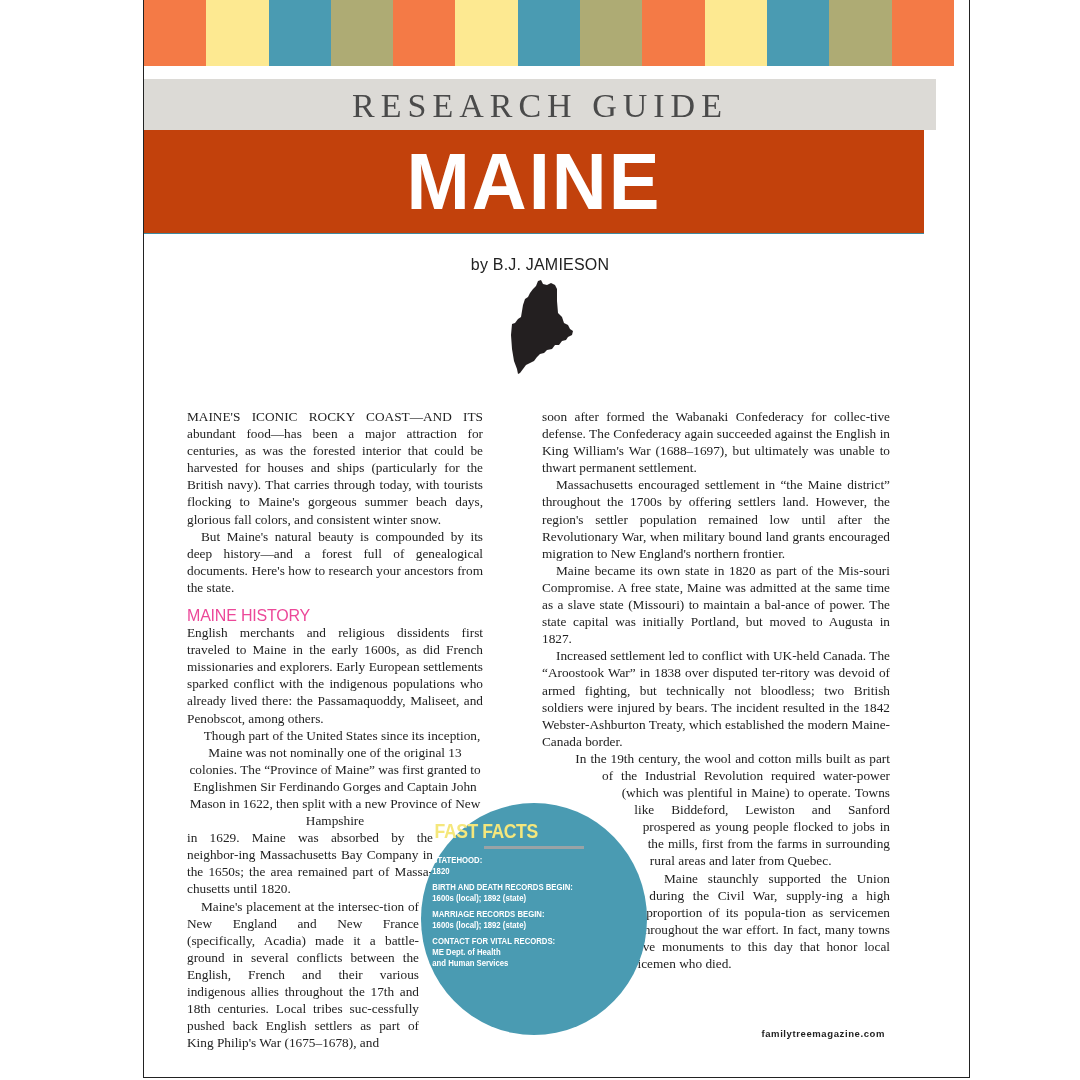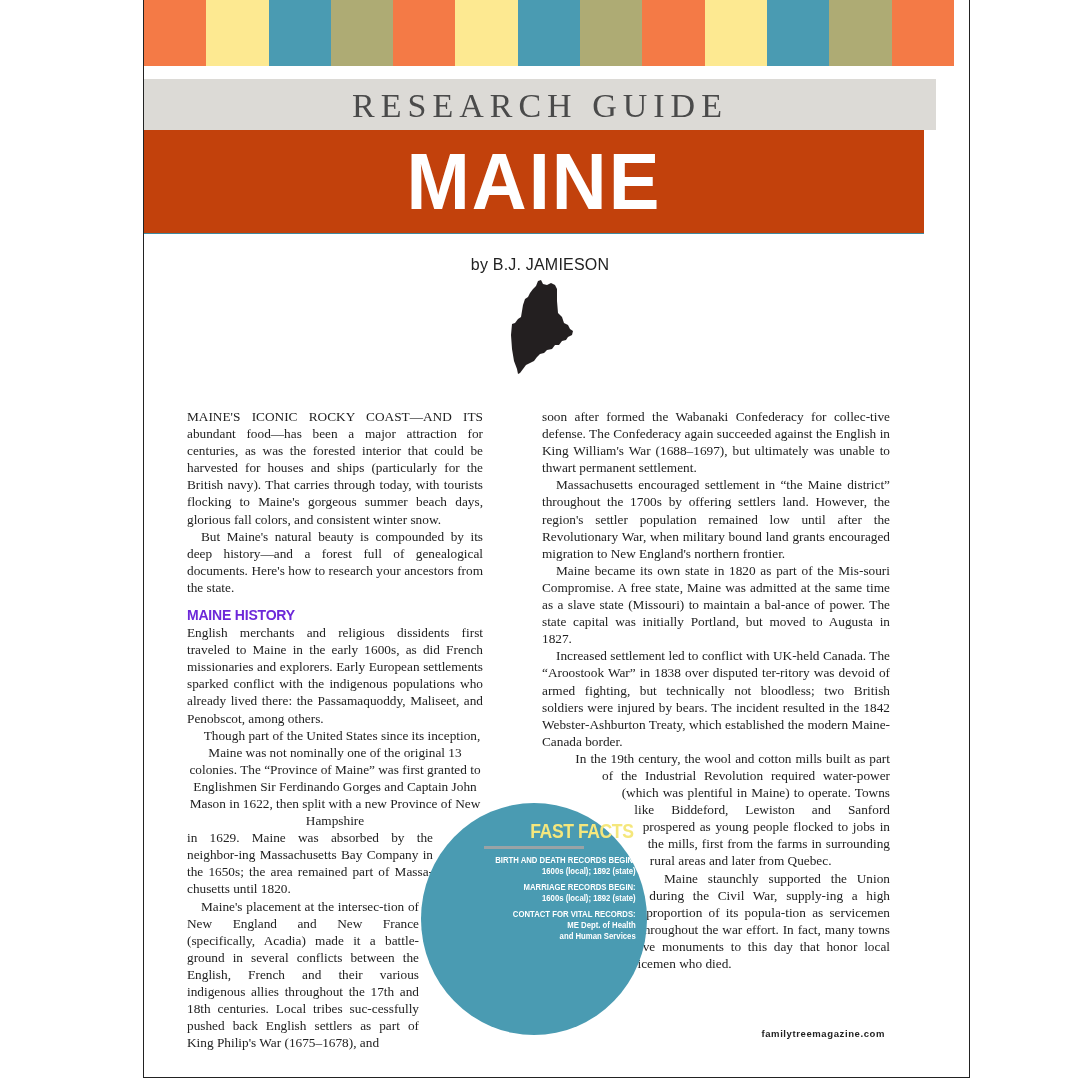--- a/index.html
+++ b/index.html
@@ -11,23 +11,23 @@
   .kicker { font-family:"Liberation Serif", serif; font-size:34px; letter-spacing:6px; color:#4a4a4a; font-weight:normal; padding-top:2px; }
   .teal-band { position:absolute; left:0; top:130px; width:780px; height:103px; background:#c2410c; display:flex; align-items:center; justify-content:center; border-bottom:1px solid #3f8aa0; }
   .state-title { font-family:"Liberation Sans", sans-serif; font-weight:bold; font-size:76px; color:#ffffff; letter-spacing:2px; transform:scaleY(1.05); }
   .byline { position:absolute; left:0; width:792px; top:256px; text-align:center; font-family:"Liberation Sans", sans-serif; font-size:16px; color:#222; letter-spacing:0.2px; }
   .map { position:absolute; left:366px; top:279px; width:66px; height:96px; }
   .col { position:absolute; font-family:"Liberation Serif", serif; font-size:13.3px; line-height:17.1px; color:#222; text-align:justify; }
   .col p { margin:0; }
   .col p.indent { text-indent:14px; }
   .col1 { left:43px; top:408px; width:296px; }
   .col2 { left:398px; top:408px; width:348px; }
-  .section-head { font-family:"Liberation Sans", sans-serif; font-weight:bold; color:#6d28d9; font-size:14px; margin-top:11px !important; line-height:17px; letter-spacing:-0.2px; }
+  .section-head { font-family:"Liberation Sans", sans-serif; font-weight:normal; color:#ec4899; font-size:16px; margin-top:11px !important; line-height:17px; letter-spacing:-0.2px; }
   .shape-left { float:right; width:210px; height:260px; shape-outside:circle(50% at 100% 54%); }
-  .circle { position:absolute; left:277px; top:803px; width:226px; height:232px; border-radius:50%; background:#4a9bb2; text-align:right; color:#fff; font-family:"Liberation Sans", sans-serif; }
+  .circle { position:absolute; left:277px; top:803px; width:226px; height:232px; border-radius:50%; background:#4a9bb2; text-align:left; color:#fff; font-family:"Liberation Sans", sans-serif; }
   .ff-title { margin-top:17px; font-family:"Liberation Sans", sans-serif; font-weight:bold; font-size:20px; color:#f5e77c; letter-spacing:-0.5px; transform:scaleX(0.88); }
   .ff-rule { width:100px; height:3px; background:#9aa3a6; margin:3px auto 6px auto; }
   .ff-item { margin-bottom:5px; }
   .ff-label { font-size:8.6px; font-weight:bold; line-height:11px; letter-spacing:0px; transform:scaleX(0.9); }
   .ff-value { font-size:8.6px; font-weight:bold; line-height:11px; transform:scaleX(0.9); }
   .footer { position:absolute; right:84px; top:1028px; font-family:"Liberation Sans", sans-serif; font-weight:bold; font-size:9.5px; letter-spacing:0.6px; color:#222; }
 </style>
 </head>
 <body>
 
@@ -82,20 +82,24 @@
     <p class="indent">Increased settlement led to conflict with UK-held Canada. The “Aroostook War” in 1838 over disputed ter-ritory was devoid of armed fighting, but technically not bloodless; two British soldiers were injured by bears. The incident resulted in the 1842 Webster-Ashburton Treaty, which established the modern Maine-Canada border.</p>
     <div class="shape-left" style="float:left; width:110px; height:250px; shape-outside:circle(110px at -2px 125px); margin-top:0;"></div>
     <p class="indent">In the 19th century, the wool and cotton mills built as part of the Industrial Revolution required water-power (which was plentiful in Maine) to operate. Towns like Biddeford, Lewiston and Sanford prospered as young people flocked to jobs in the mills, first from the farms in surrounding rural areas and later from Quebec.</p>
     <p class="indent">Maine staunchly supported the Union during the Civil War, supply-ing a high proportion of its popula-tion as servicemen throughout the war effort. In fact, many towns have monuments to this day that honor local servicemen who died.</p>
   </div>
 
   <div class="circle">
     <div class="ff-title">FAST FACTS</div>
     <div class="ff-rule"></div>
     <div class="ff-item">
+      <div class="ff-label">STATEHOOD:</div>
+      <div class="ff-value">1820</div>
+    </div>
+    <div class="ff-item">
       <div class="ff-label">BIRTH AND DEATH RECORDS BEGIN:</div>
       <div class="ff-value">1600s (local); 1892 (state)</div>
     </div>
     <div class="ff-item">
       <div class="ff-label">MARRIAGE RECORDS BEGIN:</div>
       <div class="ff-value">1600s (local); 1892 (state)</div>
     </div>
     <div class="ff-item">
       <div class="ff-label">CONTACT FOR VITAL RECORDS:</div>
       <div class="ff-value">ME Dept. of Health</div>

